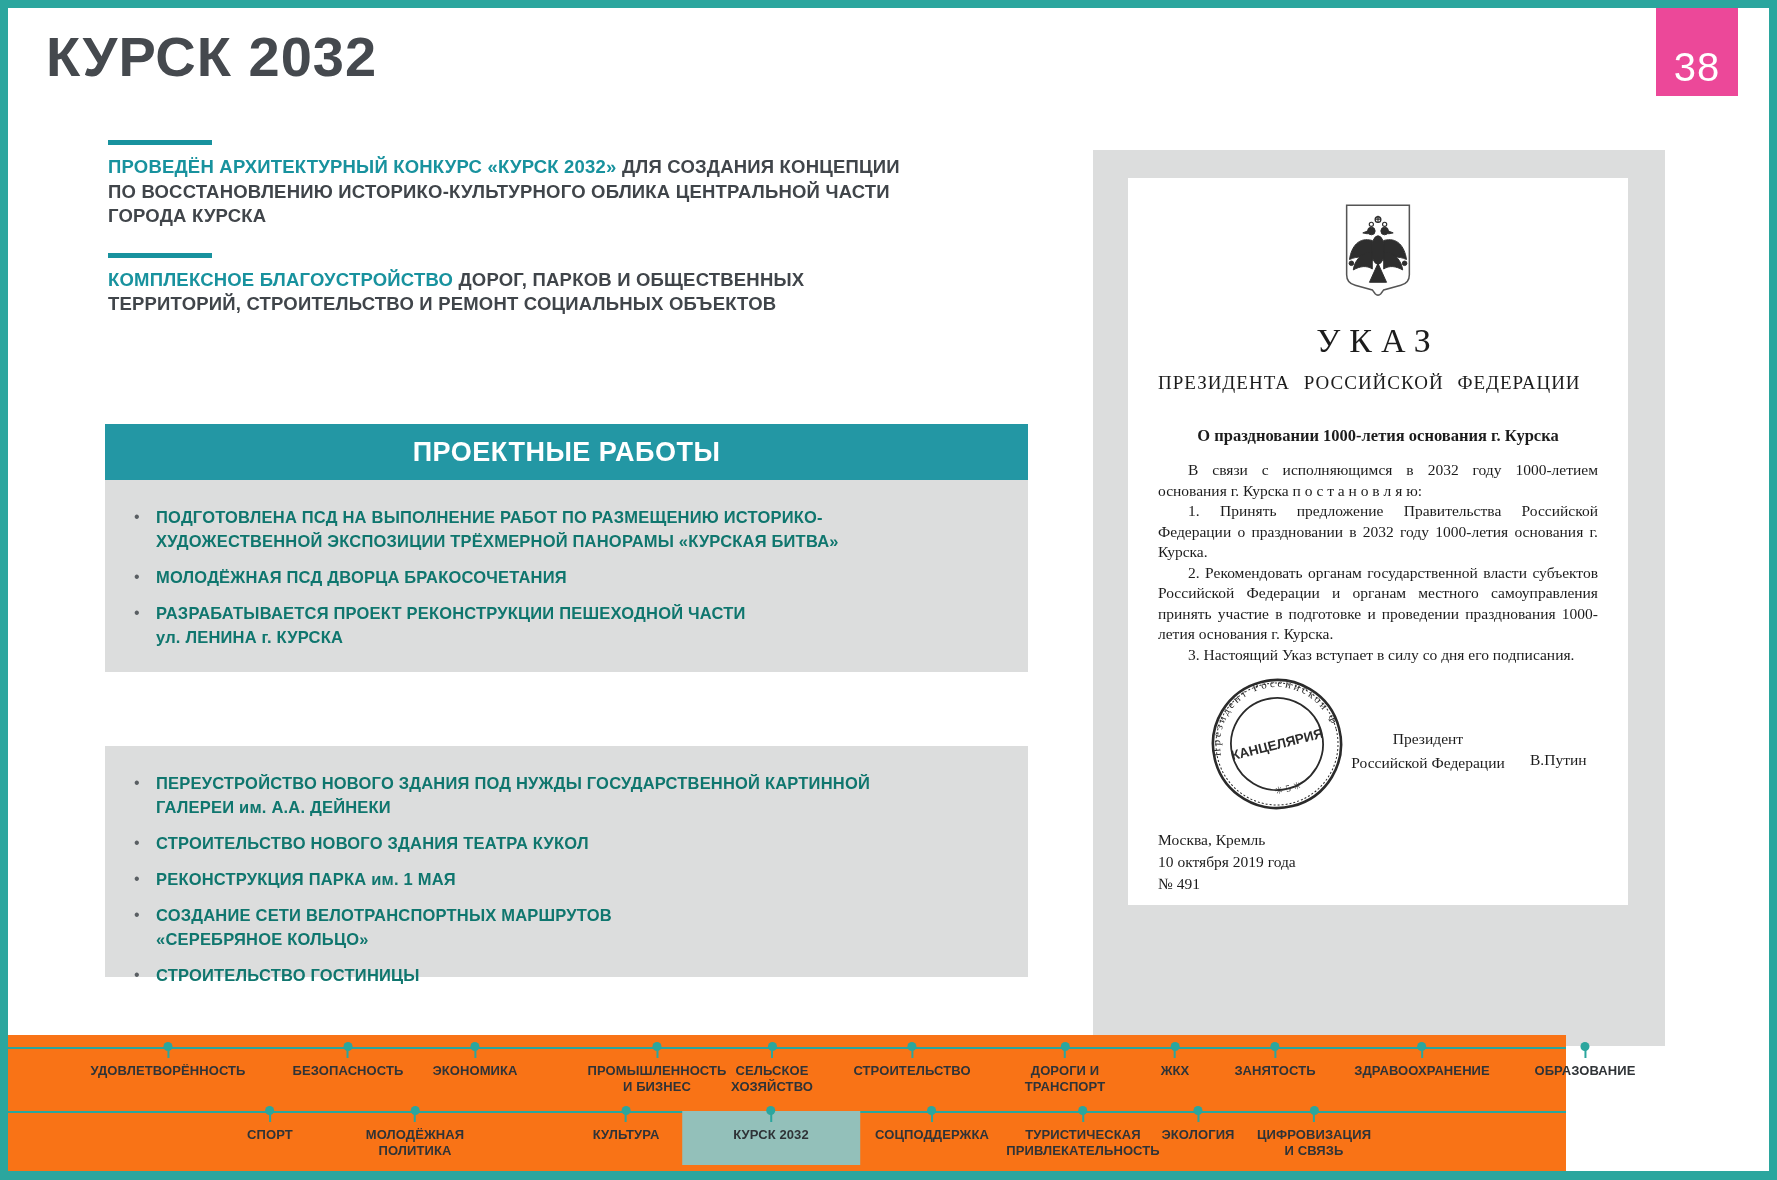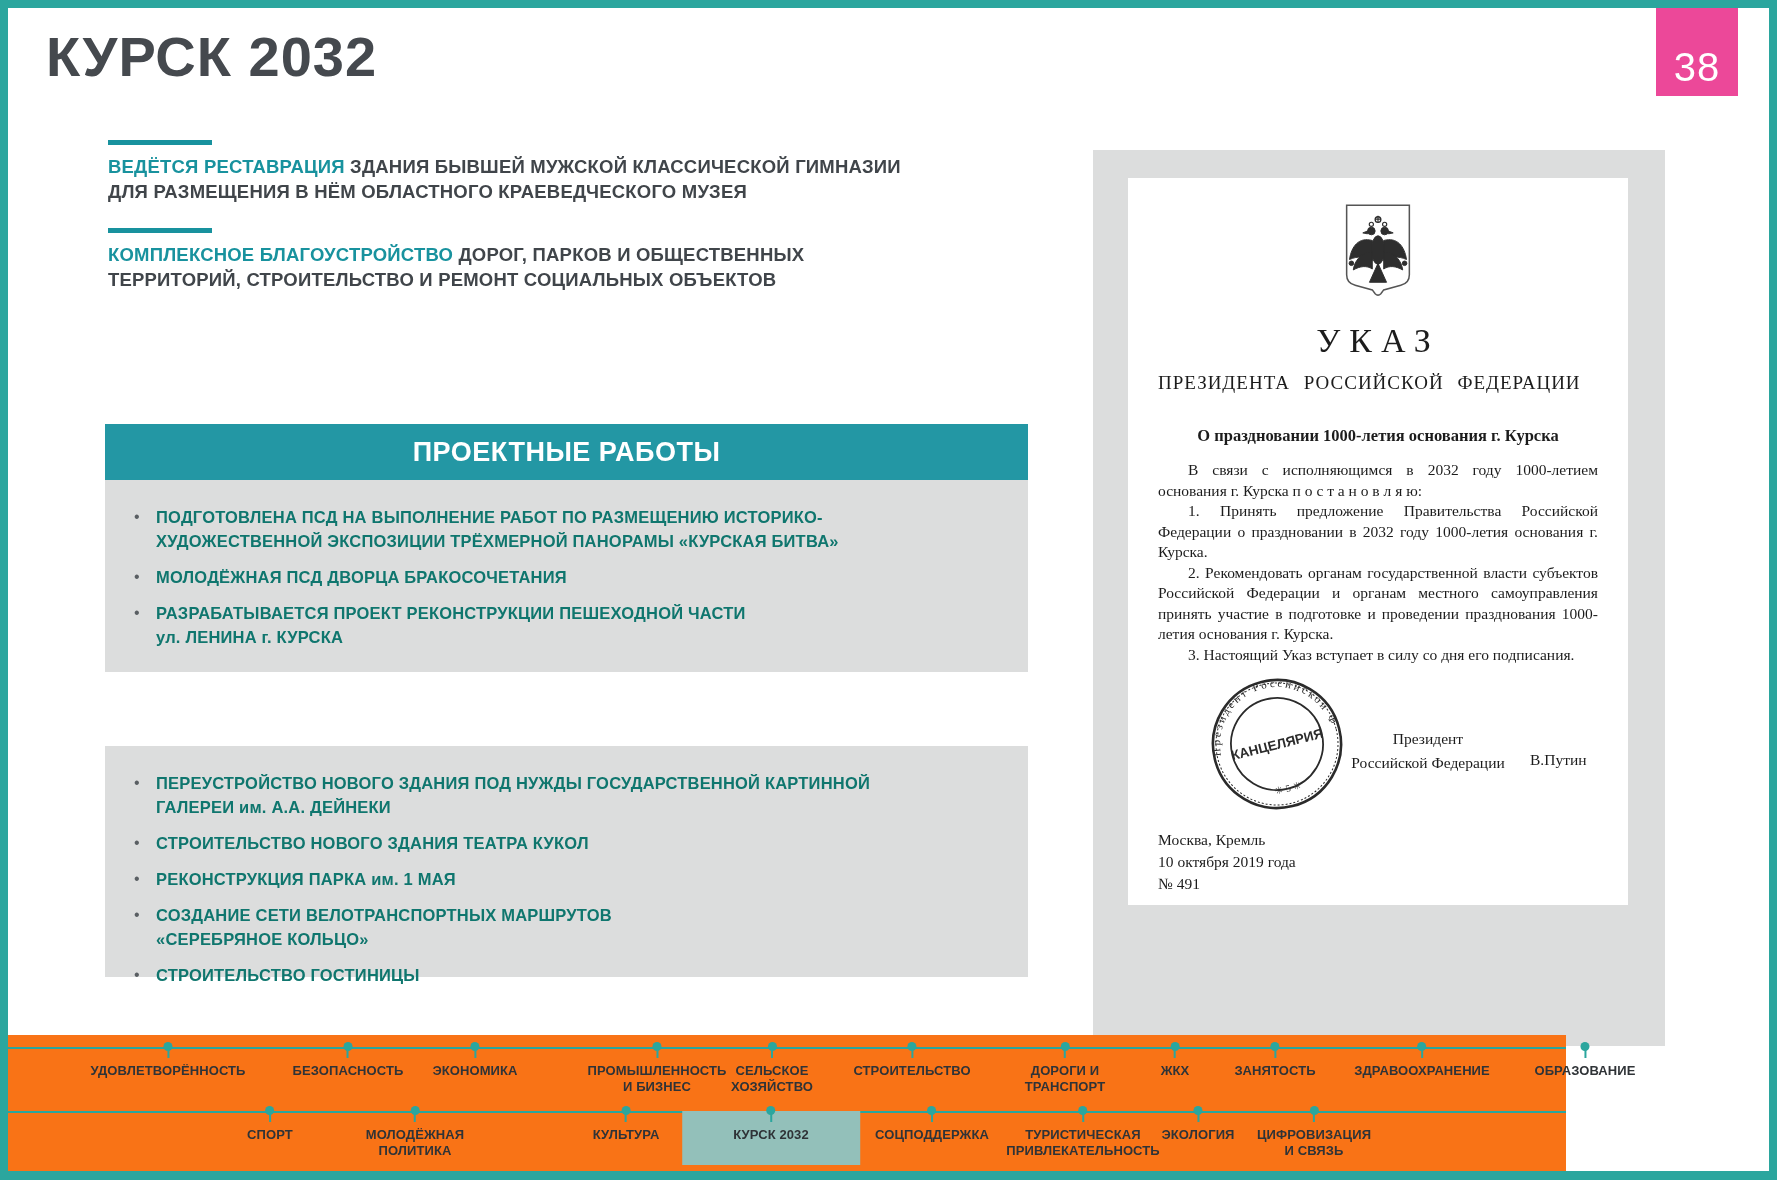--- a/index.html
+++ b/index.html
@@ -87,22 +87,23 @@
 
   <div class="page-badge">
     <span>38</span>
   </div>
 
   <h1 class="slide-title">КУРСК 2032</h1>
 
   <div class="intro" id="intro-mount">
       <div class="intro-item">
         <div class="rule"></div>
-        <p class="intro-text"><span class="lead">ВЕДЁТСЯ РЕСТАВРАЦИЯ</span> ЗДАНИЯ БЫВШЕЙ МУЖСКОЙ КЛАССИЧЕСКОЙ ГИМНАЗИИ
-ДЛЯ РАЗМЕЩЕНИЯ В НЁМ ОБЛАСТНОГО КРАЕВЕДЧЕСКОГО МУЗЕЯ</p>
+        <p class="intro-text"><span class="lead">ПРОВЕДЁН АРХИТЕКТУРНЫЙ КОНКУРС «КУРСК 2032»</span> ДЛЯ СОЗДАНИЯ КОНЦЕПЦИИ
+ПО ВОССТАНОВЛЕНИЮ ИСТОРИКО-КУЛЬТУРНОГО ОБЛИКА ЦЕНТРАЛЬНОЙ ЧАСТИ
+ГОРОДА КУРСКА</p>
       </div>
       <div class="intro-item">
         <div class="rule"></div>
         <p class="intro-text"><span class="lead">КОМПЛЕКСНОЕ БЛАГОУСТРОЙСТВО</span> ДОРОГ, ПАРКОВ И ОБЩЕСТВЕННЫХ
 ТЕРРИТОРИЙ, СТРОИТЕЛЬСТВО И РЕМОНТ СОЦИАЛЬНЫХ ОБЪЕКТОВ</p>
       </div>
     </div>
 
   <div class="sec-header" id="sec-header-0">
     <h2>ПРОЕКТНЫЕ РАБОТЫ</h2>

